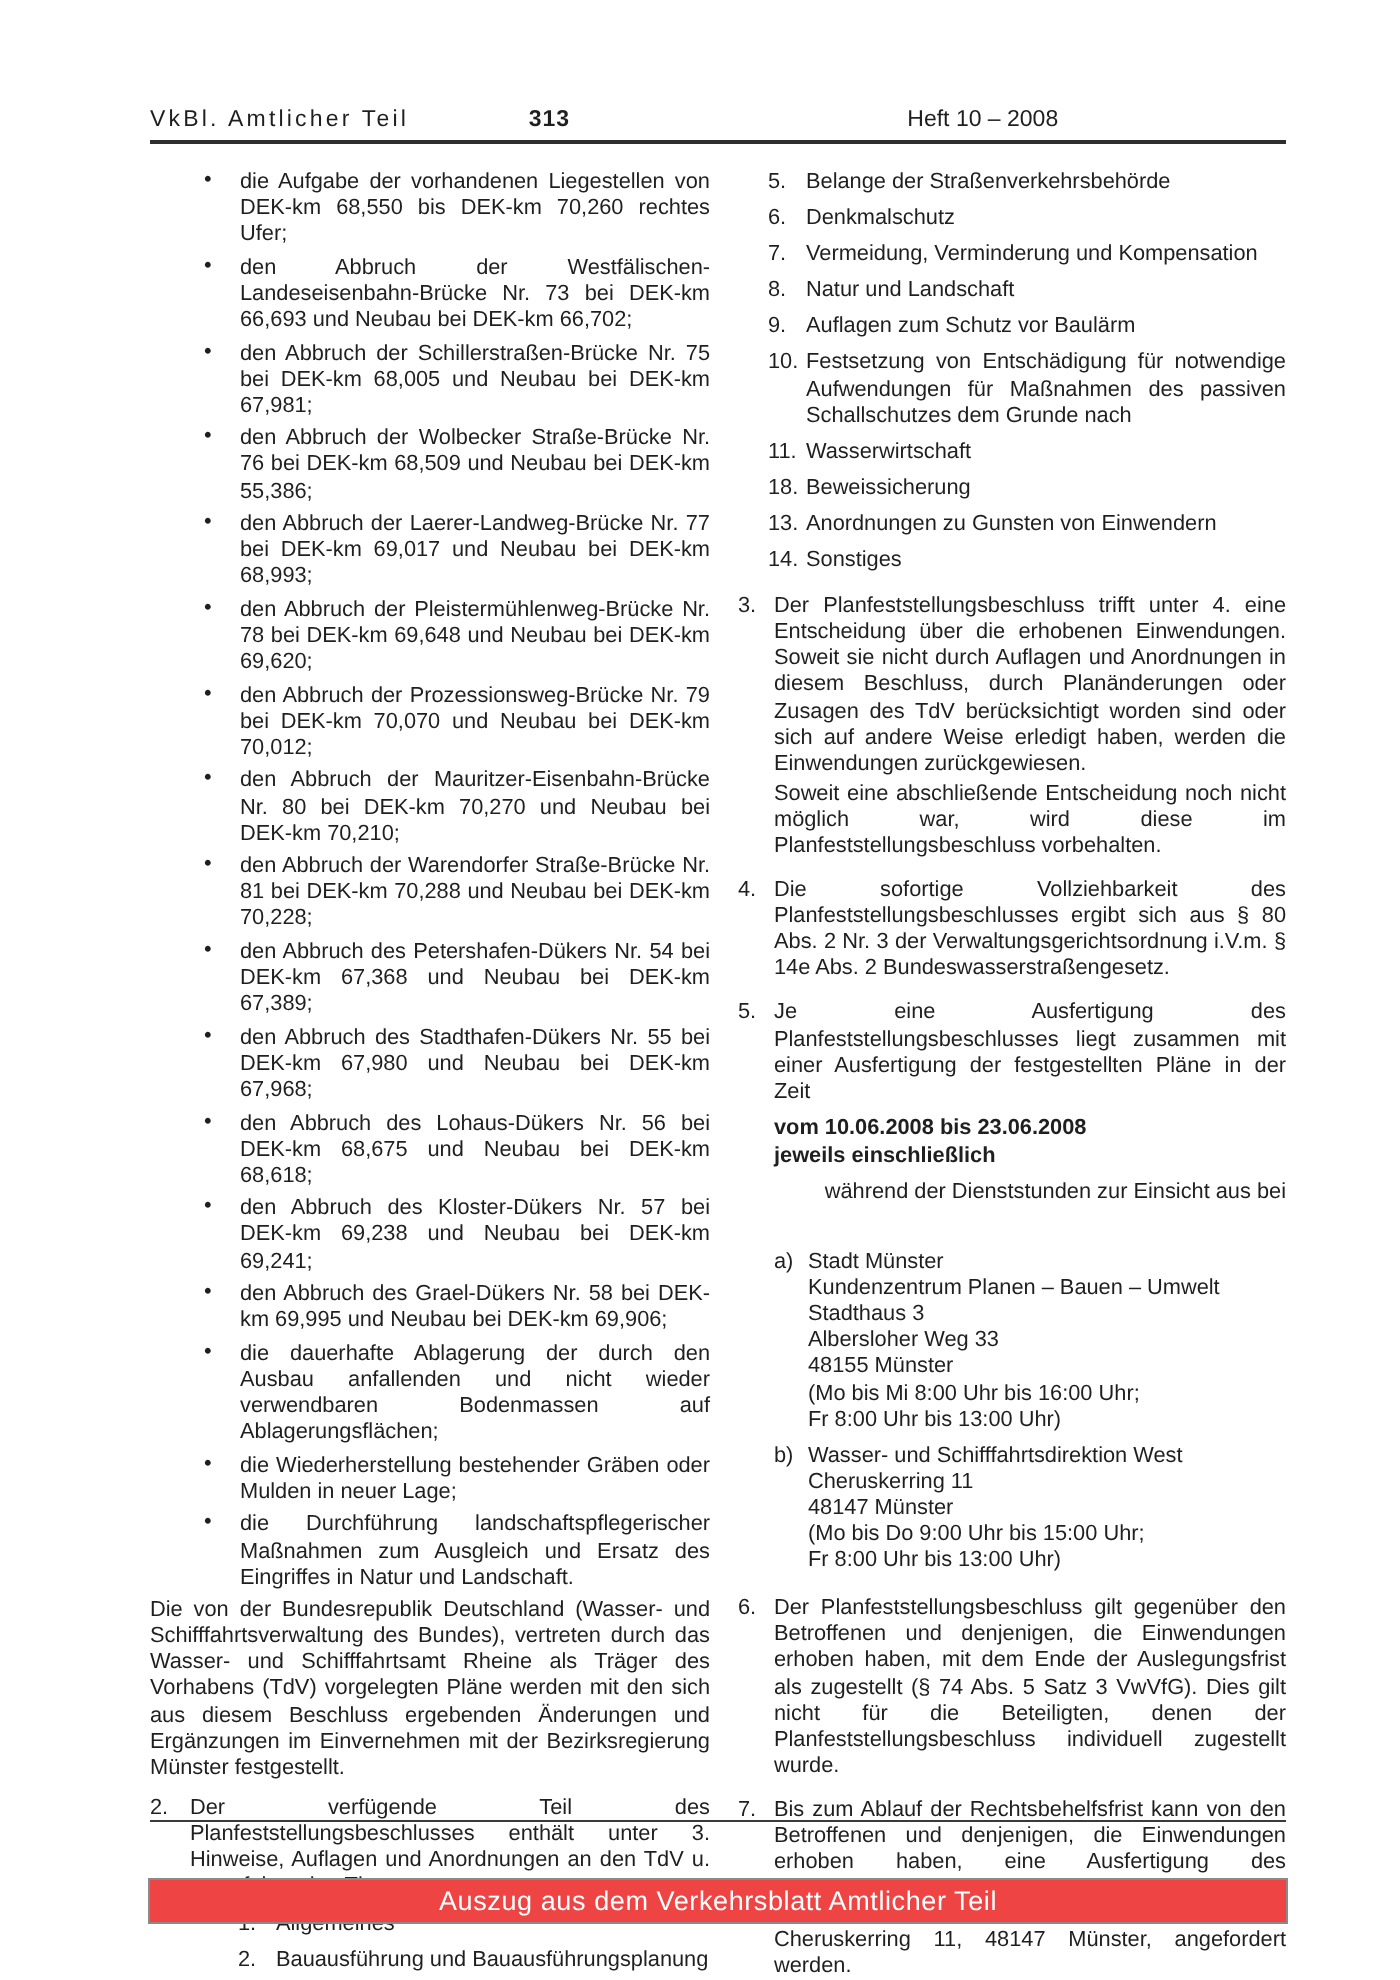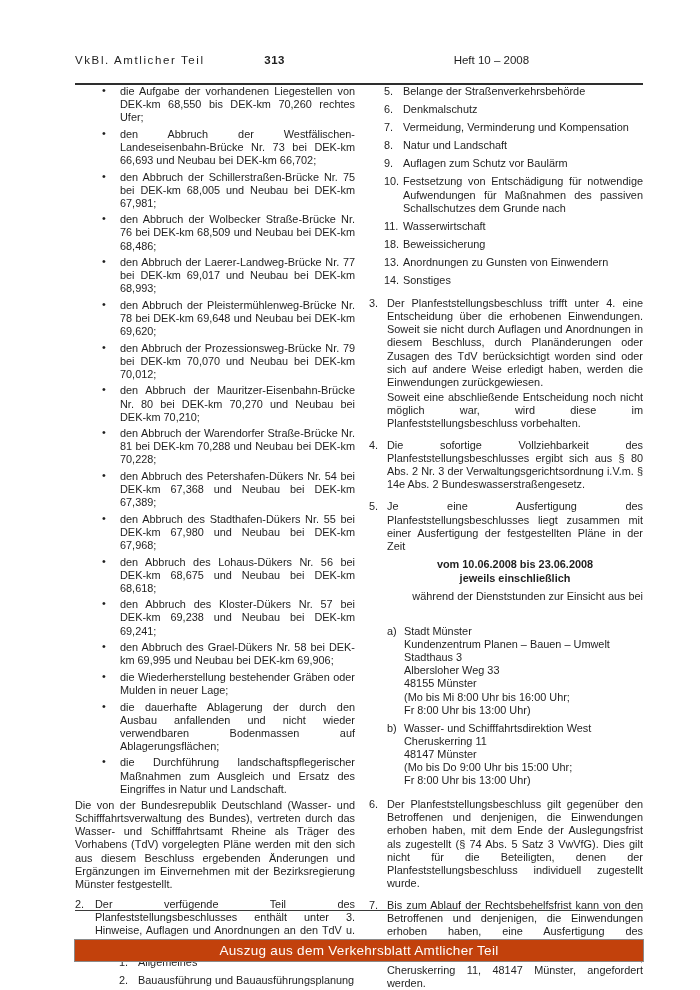--- a/index.html
+++ b/index.html
@@ -8,21 +8,21 @@
     background: #ffffff;
     font-family: "Liberation Sans", sans-serif;
     color: #1f1f1f;
     position: relative;
     overflow: hidden;
   }
   .page-header {
     position: absolute; top: 54px; left: 75px; width: 568px;
     display: flex; align-items: baseline;
     border-bottom: 2px solid #2e2e2e;
-    padding-bottom: 17px;
+    padding-bottom: 4px;
     font-size: 11.5px;
   }
   .page-header .hl { flex: 1; letter-spacing: 1.6px; }
   .page-header .hc { flex: 1; text-align: left; font-weight: bold; letter-spacing: .5px; }
   .page-header .hr { flex: 1; }
 
   .content {
     position: absolute; top: 85px; left: 75px; width: 568px;
     display: flex;
     font-size: 10.9px; line-height: 13.1px;
@@ -45,34 +45,34 @@
   .col-right .main-item { padding-left: 27px; }
   .col-right .main-item > .num { position: absolute; left: 9px; }
 
   
   .topic-item { position: relative; padding-left: 43px; margin-bottom: 5px; }
   .topic-item .num { position: absolute; left: 24px; }
   .col-left .topic-list { margin-top: 6px; }
 
   .cont-par { margin-top: 2px; }
 
-  .period { text-align: center; font-weight: bold; margin: 5px 0; }
+  .period { font-weight: bold; margin: 5px 0; }
   .period div { margin: 1px 0; }
   .after-line { text-align: right; margin-bottom: 22px; }
 
   .loc { position: relative; padding-left: 17px; margin-top: 5px; text-align: left; }
   .loc .letter { position: absolute; left: 0; }
 
   .bottom-rule {
     position: absolute; top: 910px; left: 75px; width: 568px;
     border-top: 1.5px solid #3a3a3a;
   }
   .footer-banner {
     position: absolute; top: 939px; left: 74px; width: 568px; height: 21px;
-    background: #c2410c;
+    background: #ef4444;
     border: 1px solid #8a8a8a;
     color: #ffffff;
     font-size: 13.5px;
     text-align: center;
     line-height: 21px;
     letter-spacing: .3px;
   }
 </style>
 </head>
 <body>
@@ -88,21 +88,21 @@
   <div class="col col-left">
 
     <div>
 
         <div class="bullet-item">die Aufgabe der vorhandenen Liegestellen von DEK-km 68,550 bis DEK-km 70,260 rechtes Ufer;</div>
 
         <div class="bullet-item">den Abbruch der Westfälischen-Landeseisenbahn-Brücke Nr. 73 bei DEK-km 66,693 und Neubau bei DEK-km 66,702;</div>
 
         <div class="bullet-item">den Abbruch der Schillerstraßen-Brücke Nr. 75 bei DEK-km 68,005 und Neubau bei DEK-km 67,981;</div>
 
-        <div class="bullet-item">den Abbruch der Wolbecker Straße-Brücke Nr. 76 bei DEK-km 68,509 und Neubau bei DEK-km 68,486;</div>
+        <div class="bullet-item">den Abbruch der Wolbecker Straße-Brücke Nr. 76 bei DEK-km 68,509 und Neubau bei DEK-km 55,386;</div>
 
         <div class="bullet-item">den Abbruch der Laerer-Landweg-Brücke Nr. 77 bei DEK-km 69,017 und Neubau bei DEK-km 68,993;</div>
 
         <div class="bullet-item">den Abbruch der Pleistermühlenweg-Brücke Nr. 78 bei DEK-km 69,648 und Neubau bei DEK-km 69,620;</div>
 
         <div class="bullet-item">den Abbruch der Prozessionsweg-Brücke Nr. 79 bei DEK-km 70,070 und Neubau bei DEK-km 70,012;</div>
 
         <div class="bullet-item">den Abbruch der Mauritzer-Eisenbahn-Brücke Nr. 80 bei DEK-km 70,270 und Neubau bei DEK-km 70,210;</div>
 
         <div class="bullet-item">den Abbruch der Warendorfer Straße-Brücke Nr. 81 bei DEK-km 70,288 und Neubau bei DEK-km 70,228;</div>
@@ -110,23 +110,23 @@
         <div class="bullet-item">den Abbruch des Petershafen-Dükers Nr. 54 bei DEK-km 67,368 und Neubau bei DEK-km 67,389;</div>
 
         <div class="bullet-item">den Abbruch des Stadthafen-Dükers Nr. 55 bei DEK-km 67,980 und Neubau bei DEK-km 67,968;</div>
 
         <div class="bullet-item">den Abbruch des Lohaus-Dükers Nr. 56 bei DEK-km 68,675 und Neubau bei DEK-km 68,618;</div>
 
         <div class="bullet-item">den Abbruch des Kloster-Dükers Nr. 57 bei DEK-km 69,238 und Neubau bei DEK-km 69,241;</div>
 
         <div class="bullet-item">den Abbruch des Grael-Dükers Nr. 58 bei DEK-km 69,995 und Neubau bei DEK-km 69,906;</div>
 
+        <div class="bullet-item">die dauerhafte Ablagerung der durch den Ausbau anfallenden und nicht wieder verwendbaren Bodenmassen auf Ablagerungsflächen;</div>
+
         <div class="bullet-item">die Wiederherstellung bestehender Gräben oder Mulden in neuer Lage;</div>
-
-        <div class="bullet-item">die dauerhafte Ablagerung der durch den Ausbau anfallenden und nicht wieder verwendbaren Bodenmassen auf Ablagerungsflächen;</div>
 
         <div class="bullet-item">die Durchführung landschaftspflegerischer Maßnahmen zum Ausgleich und Ersatz des Eingriffes in Natur und Landschaft.</div>
       </div>
 
     <div class="plain-par">Die von der Bundesrepublik Deutschland (Wasser- und Schifffahrtsverwaltung des Bundes), vertreten durch das Wasser- und Schifffahrtsamt Rheine als Träger des Vorhabens (TdV) vorgelegten Pläne werden mit den sich aus diesem Beschluss ergebenden Änderungen und Ergänzungen im Einvernehmen mit der Bezirksregierung Münster festgestellt.</div>
 
     <div class="main-item">
       <span class="num">2.</span>
       <span>Der verfügende Teil des Planfeststellungsbeschlusses enthält unter 3. Hinweise, Auflagen und Anordnungen an den TdV u. a. zu folgenden Themen:</span>
       <div class="topic-list">

